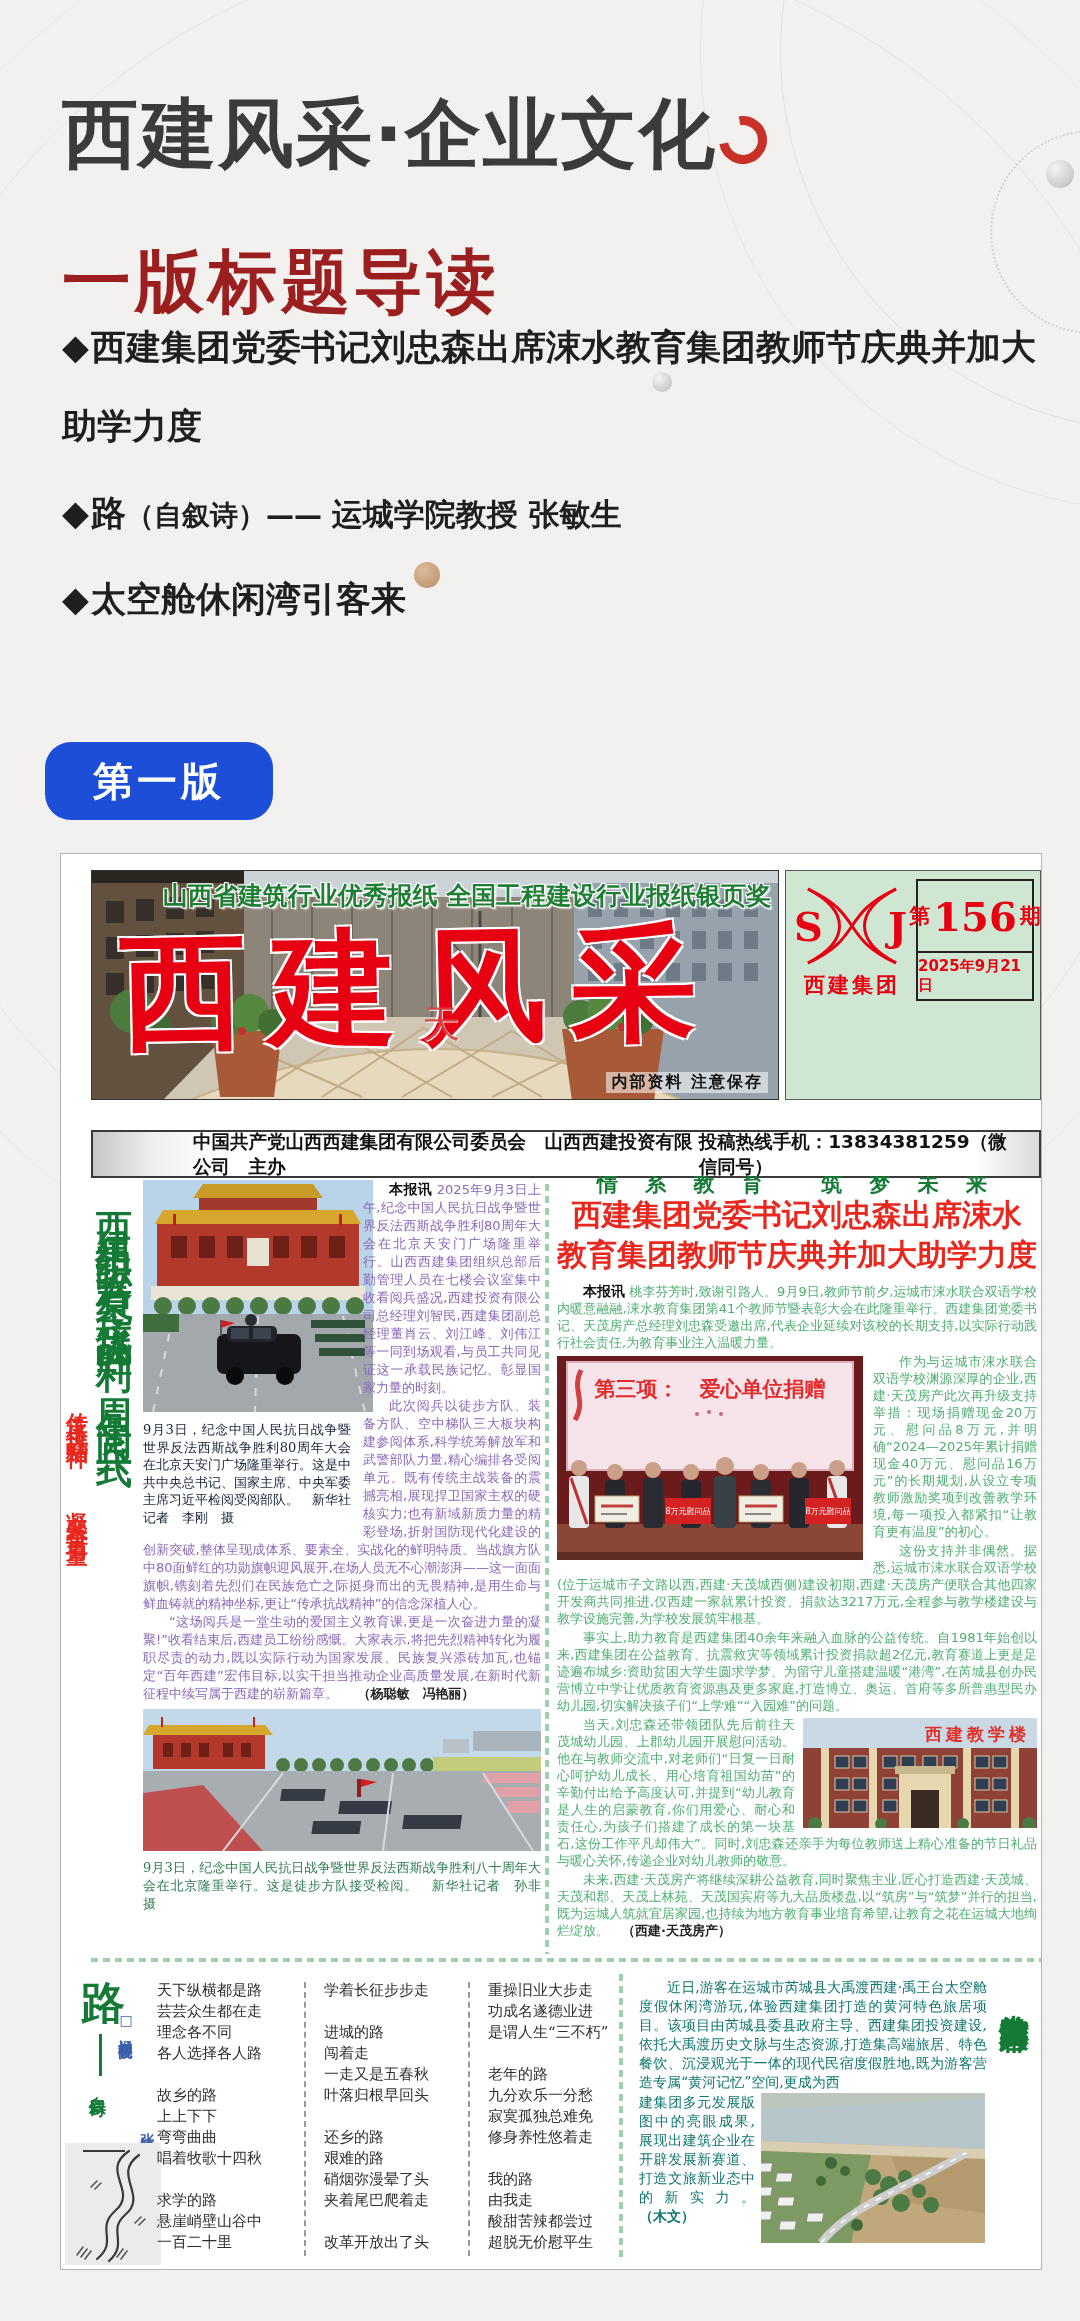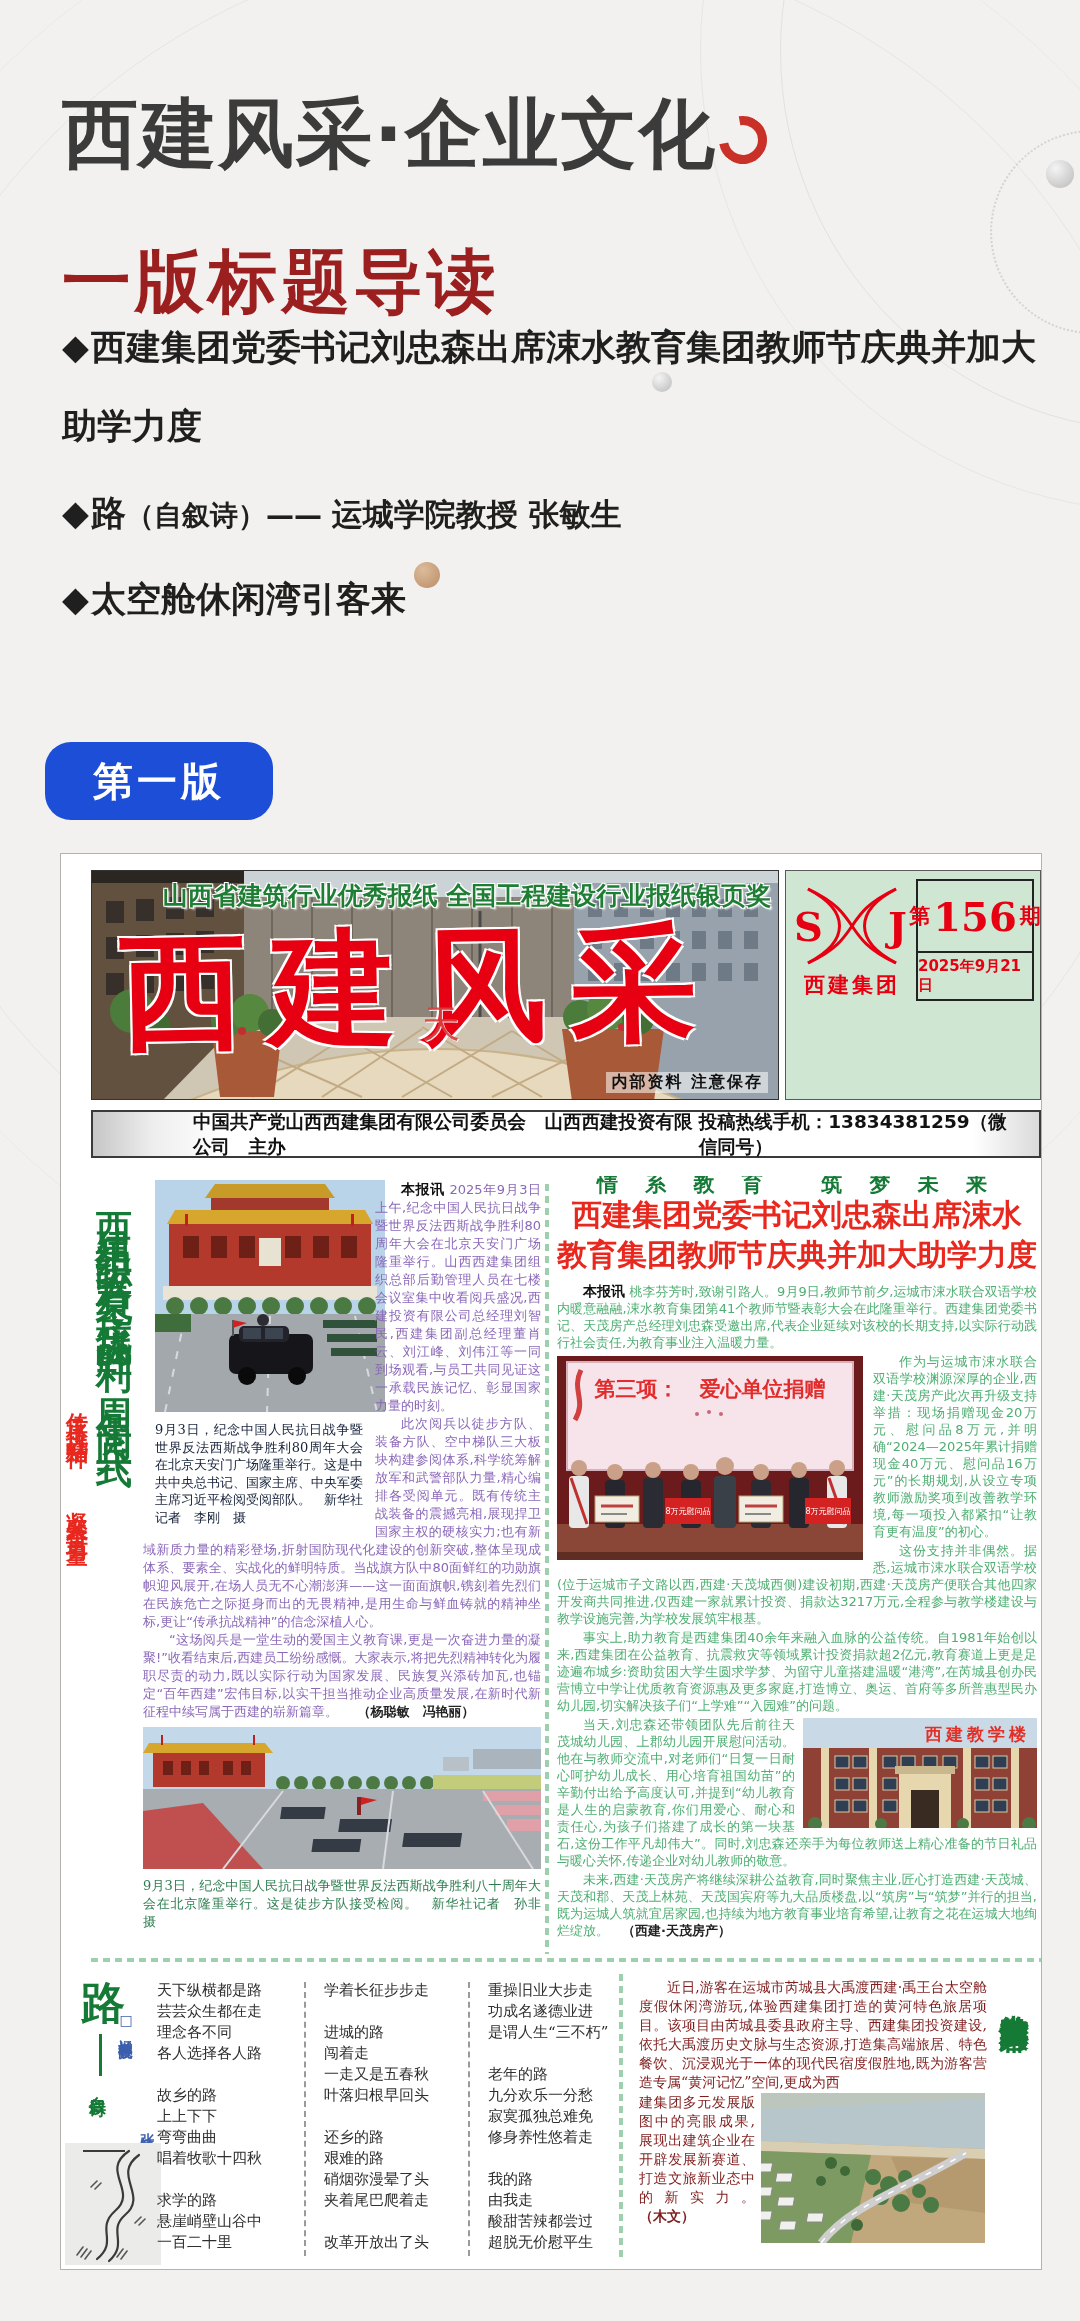--- a/index.html
+++ b/index.html
@@ -50,35 +50,35 @@
   .sj-company{position:absolute;left:6px;top:100px;width:120px;text-align:center;font-size:21px;font-weight:900;color:#e60012;letter-spacing:3px}
   .issue-box{position:absolute;right:6px;top:8px;width:118px;height:122px;border:2px solid #222}
   .issue-no{height:72px;border-bottom:2px solid #222;display:flex;align-items:center;justify-content:center;color:#e60012;font-weight:900}
   .issue-no .zh{font-size:21px}
   .issue-no .num{font-size:40px;font-family:"DejaVu Serif",serif;margin:0 3px}
   .issue-date{height:46px;display:flex;align-items:center;justify-content:center;color:#e60012;font-size:15px;font-weight:700}
   .contact{position:absolute;left:8px;right:8px;top:138px;height:84px;border:2px solid #4a4a4a;border-radius:14px;
            padding:5px 9px;display:flex;flex-direction:column;justify-content:space-around}
   .contact div{font-size:12.5px;color:#e60012;font-weight:700;white-space:nowrap}
   
-  .org-bar{left:30px;top:256px;width:950px;height:48px;border:2px solid #3a3a3a;display:flex;align-items:center;
+  .org-bar{left:30px;top:276px;width:950px;height:48px;border:2px solid #3a3a3a;display:flex;align-items:center;
            background:linear-gradient(90deg,#c6c6c6 0,#eee 60px,#fff 130px,#fff 880px,#d8d8d8 950px)}
   .org-left{margin-left:100px;font-size:18.5px;font-weight:700;color:#111}
   .org-right{margin-left:auto;margin-right:14px;font-size:18.5px;font-weight:700;color:#111}
   
   .v-slogan{left:2px;top:540px;height:420px;writing-mode:vertical-rl;text-orientation:upright;
             color:#e8281e;font-size:22px;font-weight:700;font-family:"DejaVu Serif",serif;letter-spacing:7px}
   .v-title{left:28px;top:330px;height:1070px;writing-mode:vertical-rl;text-orientation:upright;
            color:#157a36;font-size:36px;font-weight:900;letter-spacing:13px}
   .tcy{text-combine-upright:all;font-size:30px}
   .art-left{left:82px;top:326px;width:398px;height:776px;overflow:hidden;color:#8a68b8;
             font-size:13px;line-height:18px;text-align:justify}
   .art-left p{margin:0;text-indent:2em}
   .dateline{font-weight:700;color:#111;font-size:14px}
-  .float-photo{float:left;width:208px;margin:0 12px 4px 12px}
+  .float-photo{float:left;width:208px;margin:0 12px 4px 0}
   .cap1{font-family:"DejaVu Serif",serif;font-size:13px;line-height:17.5px;color:#16213a;margin-top:4px;text-align:justify}
   .photo-big{width:398px;height:107px;margin-top:6px;clear:both}
   .cap2{font-family:"DejaVu Serif",serif;font-size:13px;line-height:18px;color:#2e7d4f;margin-top:3px;text-align:justify}
   .byline{font-weight:700;color:#222;margin-left:1.5em;white-space:nowrap}
   .divider-v{left:484px;top:330px;width:4px;height:770px;
              background:repeating-linear-gradient(180deg,#9ed0ad 0 7px,transparent 7px 12px)}
   .art-right{left:496px;top:322px;width:480px;height:780px;overflow:hidden;color:#4fae72;
              font-size:13px;line-height:17px;text-align:justify}
   .art-right p{margin:0 0 2px;text-indent:2em}
   .kicker2{text-align:center;color:#157a36;font-weight:900;font-size:21px;letter-spacing:10px;margin:2px 0 6px;text-indent:0!important}
@@ -98,21 +98,21 @@
   .poem-name{left:78px;top:1268px;writing-mode:vertical-rl;text-orientation:upright;color:#3c5fad;
              font-size:14px;font-weight:700;font-family:"DejaVu Serif",serif;letter-spacing:4px}
   .road-box{left:4px;top:1289px;width:96px;height:122px;background:#ebebe9}
   .poem-col{top:1126px;width:152px;font-family:"DejaVu Serif",serif;font-size:15px;line-height:21px;color:#2f2f2f}
   .pc0{left:96px}.pc1{left:263px}.pc2{left:427px}
   .pl{min-height:21px;white-space:nowrap}
   .pdiv{top:1128px;width:0;height:274px;border-left:2px dashed #9a9a9a}
   .pd0{left:243px}.pd1{left:407px}
   .chain-v{left:558px;top:1120px;width:4px;height:288px;
            background:repeating-linear-gradient(180deg,#9ed0ad 0 7px,transparent 7px 12px)}
-  .resort{left:578px;top:1124px;width:348px;height:288px;color:#7f1d1d;font-family:"DejaVu Serif",serif;
+  .resort{left:578px;top:1124px;width:348px;height:288px;color:#0f766e;font-family:"DejaVu Serif",serif;
           font-size:14px;line-height:19px;text-align:justify}
   .resort p{margin:0}
   .resort .p1{text-indent:2em}
   .resort-bottom{display:flex;margin-top:1px}
   .resort-col{width:116px;margin-right:6px}
   .resort-photo{width:224px;height:150px;flex:none}
   .byline3{font-weight:700;white-space:nowrap}
   .resort-title{left:932px;top:1136px;height:276px;writing-mode:vertical-rl;text-orientation:upright;
                 color:#157a36;font-size:30px;font-weight:900;letter-spacing:1px}
 </style>

